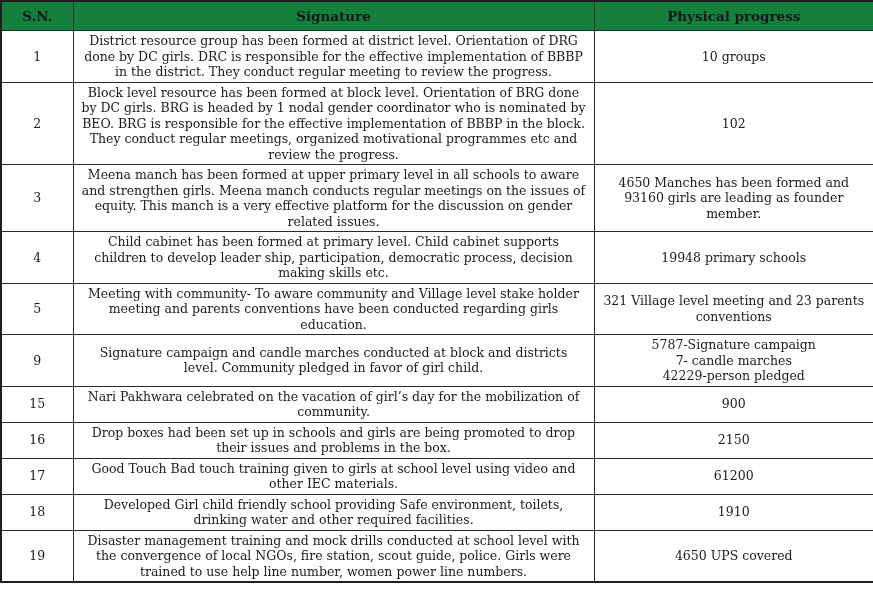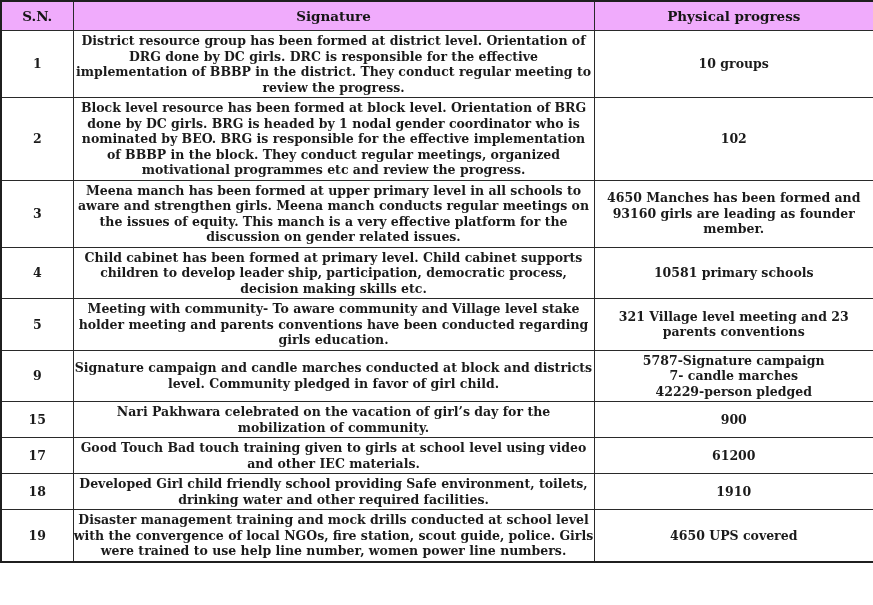--- a/index.html
+++ b/index.html
@@ -16,26 +16,25 @@
     table-layout: fixed;
     font-family: "DejaVu Serif", "Liberation Serif", serif;
     color: #1b1b1b;
     border: 2px solid #1f1f1f;
   }
   table.progress-table th,
   table.progress-table td {
     border: 1px solid #2a2a2a;
     text-align: center;
     vertical-align: middle;
-    padding: 2px 0;
+    padding: 2px 8px;
     overflow-wrap: break-word;
-    font-weight: bold;
   }
   table.progress-table th {
-    background: #f0abfc;
+    background: #15803d;
     font-size: 13.5px;
     font-weight: bold;
     padding: 6px 8px;
     color: #161616;
   }
   table.progress-table td {
     font-size: 12.5px;
     line-height: 1.24;
   }
   td.sn-cell { font-size: 13px; }
@@ -76,21 +75,21 @@
 
   <tr>
     <td class="sn-cell">3</td>
     <td class="activity-cell">Meena manch has been formed at upper primary level in all schools to aware and strengthen girls. Meena manch conducts regular meetings on the issues of equity. This manch is a very effective platform for the discussion on gender related issues.</td>
     <td class="progress-cell">4650 Manches has been formed and 93160 girls are leading as founder member.</td>
   </tr>
 
   <tr>
     <td class="sn-cell">4</td>
     <td class="activity-cell">Child cabinet has been formed at primary level. Child cabinet supports children to develop leader ship, participation, democratic process, decision making skills etc.</td>
-    <td class="progress-cell">10581 primary schools</td>
+    <td class="progress-cell">19948 primary schools</td>
   </tr>
 
   <tr>
     <td class="sn-cell">5</td>
     <td class="activity-cell">Meeting with community- To aware community and Village level stake holder meeting and parents conventions have been conducted regarding girls education.</td>
     <td class="progress-cell">321 Village level meeting and 23 parents conventions</td>
   </tr>
 
   <tr>
     <td class="sn-cell">9</td>
@@ -101,20 +100,25 @@
   </tr>
 
 
 
   <tr>
     <td class="sn-cell">15</td>
     <td class="activity-cell">Nari Pakhwara celebrated on the vacation of girl’s day for the mobilization of community.</td>
     <td class="progress-cell">900</td>
   </tr>
 
+  <tr>
+    <td class="sn-cell">16</td>
+    <td class="activity-cell">Drop boxes had been set up in schools and girls are being promoted to drop their issues and problems in the box.</td>
+    <td class="progress-cell">2150</td>
+  </tr>
 
   <tr>
     <td class="sn-cell">17</td>
     <td class="activity-cell">Good Touch Bad touch training given to girls at school level using video and other IEC materials.</td>
     <td class="progress-cell">61200</td>
   </tr>
 
   <tr>
     <td class="sn-cell">18</td>
     <td class="activity-cell">Developed Girl child friendly school providing Safe environment, toilets, drinking water and other required facilities.</td>

